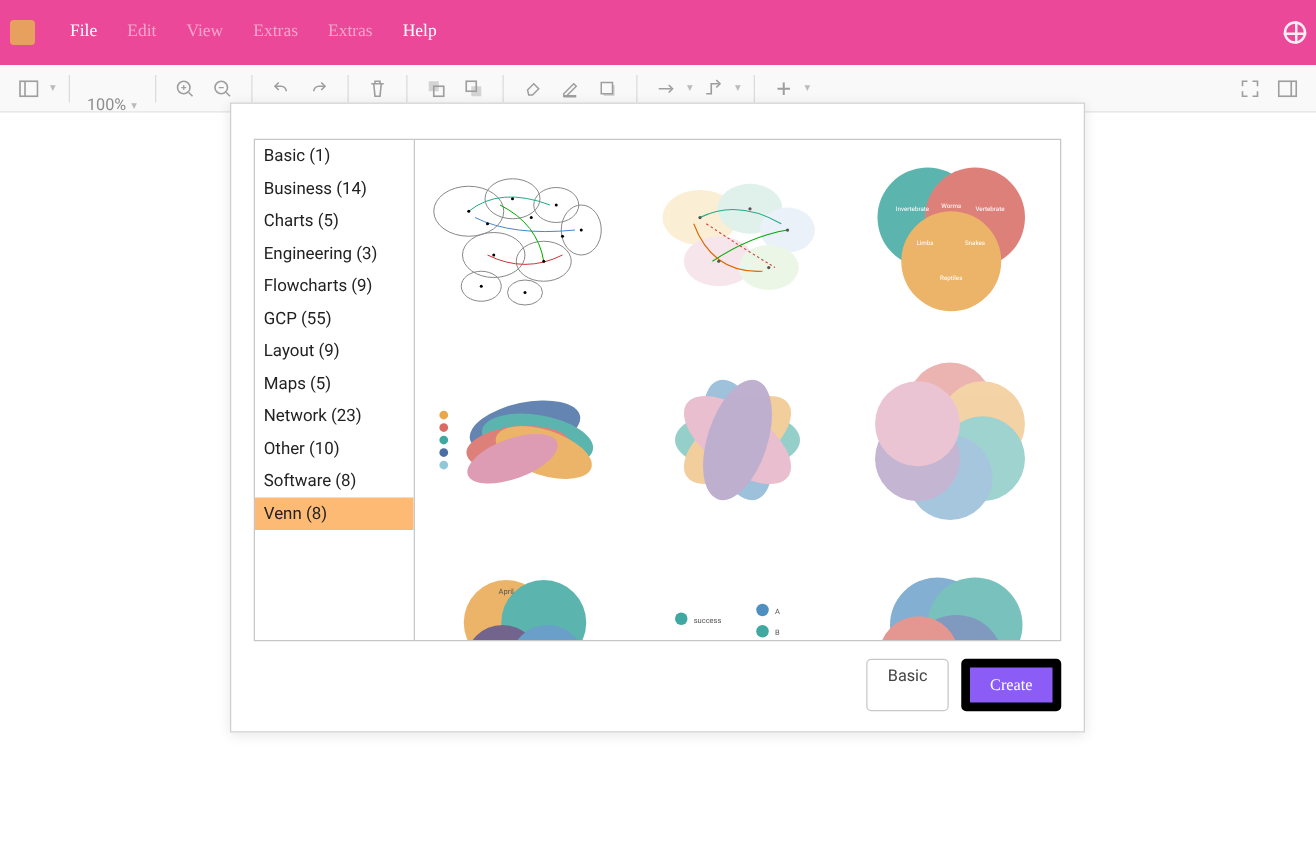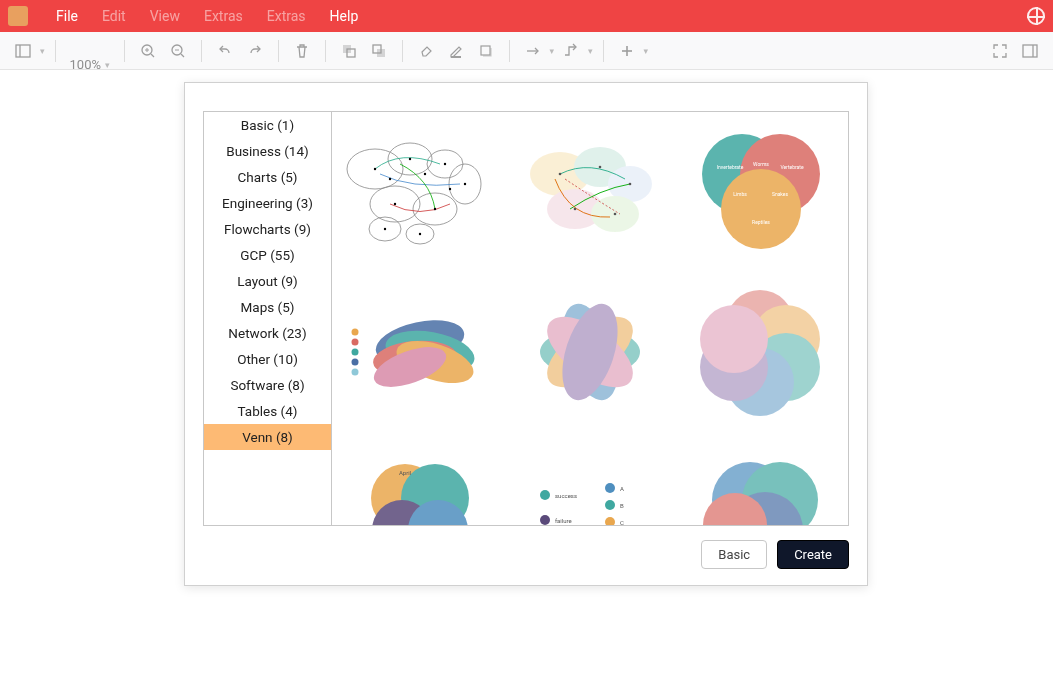--- a/index.html
+++ b/index.html
@@ -7,26 +7,27 @@
       font-family: -apple-system, BlinkMacSystemFont, "Segoe UI", Roboto, Arial, sans-serif;
       font-size: 13px;
       background: #fff;
       width: 1053px;
       height: 689px;
       overflow: hidden;
       position: relative;
     }
     
     .menubar {
-      height: 32px;
-      background: #ef4444;
+      height: 52px;
+      background: #ec4899;
       display: flex;
       align-items: center;
       padding: 0 8px;
       color: #fff;
+      font-family: Liberation Serif, serif;
     }
     .menubar .logo {
       width: 20px; height: 20px;
       background: #e8a05f;
       border-radius: 3px;
       margin-right: 16px;
     }
     .menubar .menu-item {
       padding: 0 12px;
       color: #fff;
@@ -87,21 +88,20 @@
       top: 82px;
       left: 184px;
       width: 684px;
       height: 504px;
       background: #fff;
       border: 1px solid #d0d0d0;
       box-shadow: 0 2px 10px rgba(0,0,0,0.1);
       display:flex;
       flex-direction:column;
       padding: 28px 18px 16px 18px;
-      text-align: center;
     }
     .picker {
       flex:1;
       border:1px solid #c7c7c7;
       display:flex;
       overflow:hidden;
     }
     .categories {
       width: 128px;
       border-right:1px solid #c7c7c7;
@@ -145,23 +145,24 @@
       font-size:13px;
       border-radius:4px;
       cursor:pointer;
     }
     .btn.secondary {
       background:#fff;
       border:1px solid #c7c7c7;
       color:#444;
     }
     .btn.primary {
-      background:#0f172a;
-      border:1px solid #000000;
+      background:#8b5cf6;
+      border:7px solid #000000;
       color:#fff;
+      font-family:Liberation Serif, serif;
     }
     
     .thumbs::-webkit-scrollbar { width:10px; }
     .thumbs::-webkit-scrollbar-thumb { background:#c8c8c8; border-radius:5px; }
     .thumbs::-webkit-scrollbar-track { background:#f0f0f0; }
   </style>
 </head>
 <body>
 
 <div class="menubar">
@@ -300,21 +301,20 @@
         <div class="cat">Business (14)</div>
         <div class="cat">Charts (5)</div>
         <div class="cat">Engineering (3)</div>
         <div class="cat">Flowcharts (9)</div>
         <div class="cat">GCP (55)</div>
         <div class="cat">Layout (9)</div>
         <div class="cat">Maps (5)</div>
         <div class="cat">Network (23)</div>
         <div class="cat">Other (10)</div>
         <div class="cat">Software (8)</div>
-        <div class="cat">Tables (4)</div>
         <div class="cat selected">Venn (8)</div>
       </div>
       <div class="thumbs">
         <div class="thumbs-inner">
 
           <div class="thumb">
             <svg viewBox="0 0 160 130">
               <g fill="none" stroke="#888" stroke-width="0.8">
                 <ellipse cx="35" cy="40" rx="28" ry="20"></ellipse>
                 <ellipse cx="70" cy="30" rx="22" ry="16"></ellipse>

